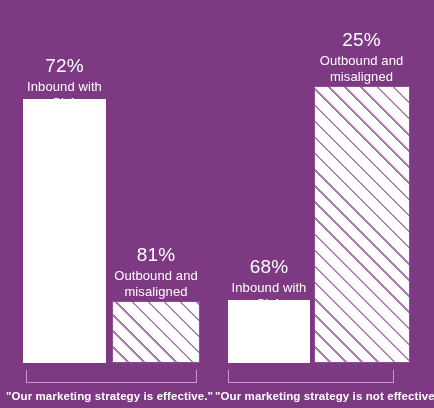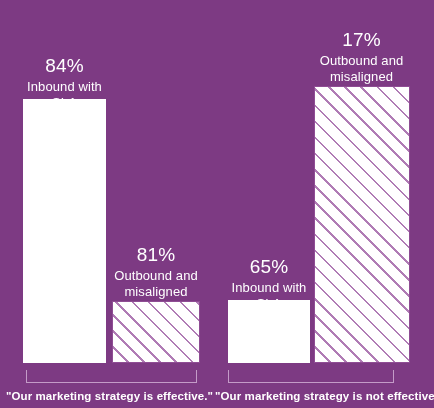--- a/index.html
+++ b/index.html
@@ -88,47 +88,47 @@
   }
 </style>
 </head>
 <body>
 
 <div id="chart-root">
 
   <div class="bar solid" style="left:23px; top:99px; width:83px; height:264px;"></div>
 
   <div class="bar-label" style="left:13px; top:56px; width:103px;">
-    <span class="pct">84%</span>
+    <span class="pct">72%</span>
     <span class="series">Inbound with SLA</span>
   </div>
 
   <div class="bar hatched" style="left:112px; top:301px; width:88px; height:62px;"></div>
 
   <div class="bar-label" style="left:111px; top:245px; width:90px;">
     <span class="pct">81%</span>
     <span class="series">Outbound and</span>
     <span class="series">misaligned</span>
   </div>
 
   <div class="bracket" style="left:26px; top:370px; width:171px;"></div>
 
   <div class="group-caption" style="left:0px; top:390px; width:219px;">"Our marketing strategy is effective."</div>
 
   <div class="bar solid" style="left:228px; top:300px; width:82px; height:63px;"></div>
 
   <div class="bar-label" style="left:218px; top:257px; width:102px;">
-    <span class="pct">65%</span>
+    <span class="pct">68%</span>
     <span class="series">Inbound with SLA</span>
   </div>
 
   <div class="bar hatched" style="left:314px; top:86px; width:96px; height:277px;"></div>
 
   <div class="bar-label" style="left:312px; top:30px; width:99px;">
-    <span class="pct">17%</span>
+    <span class="pct">25%</span>
     <span class="series">Outbound and</span>
     <span class="series">misaligned</span>
   </div>
 
   <div class="bracket" style="left:228px; top:370px; width:166px;"></div>
 
   <div class="group-caption" style="left:215px; top:390px; width:219px;">"Our marketing strategy is not effective."</div>
 
 </div>
 

